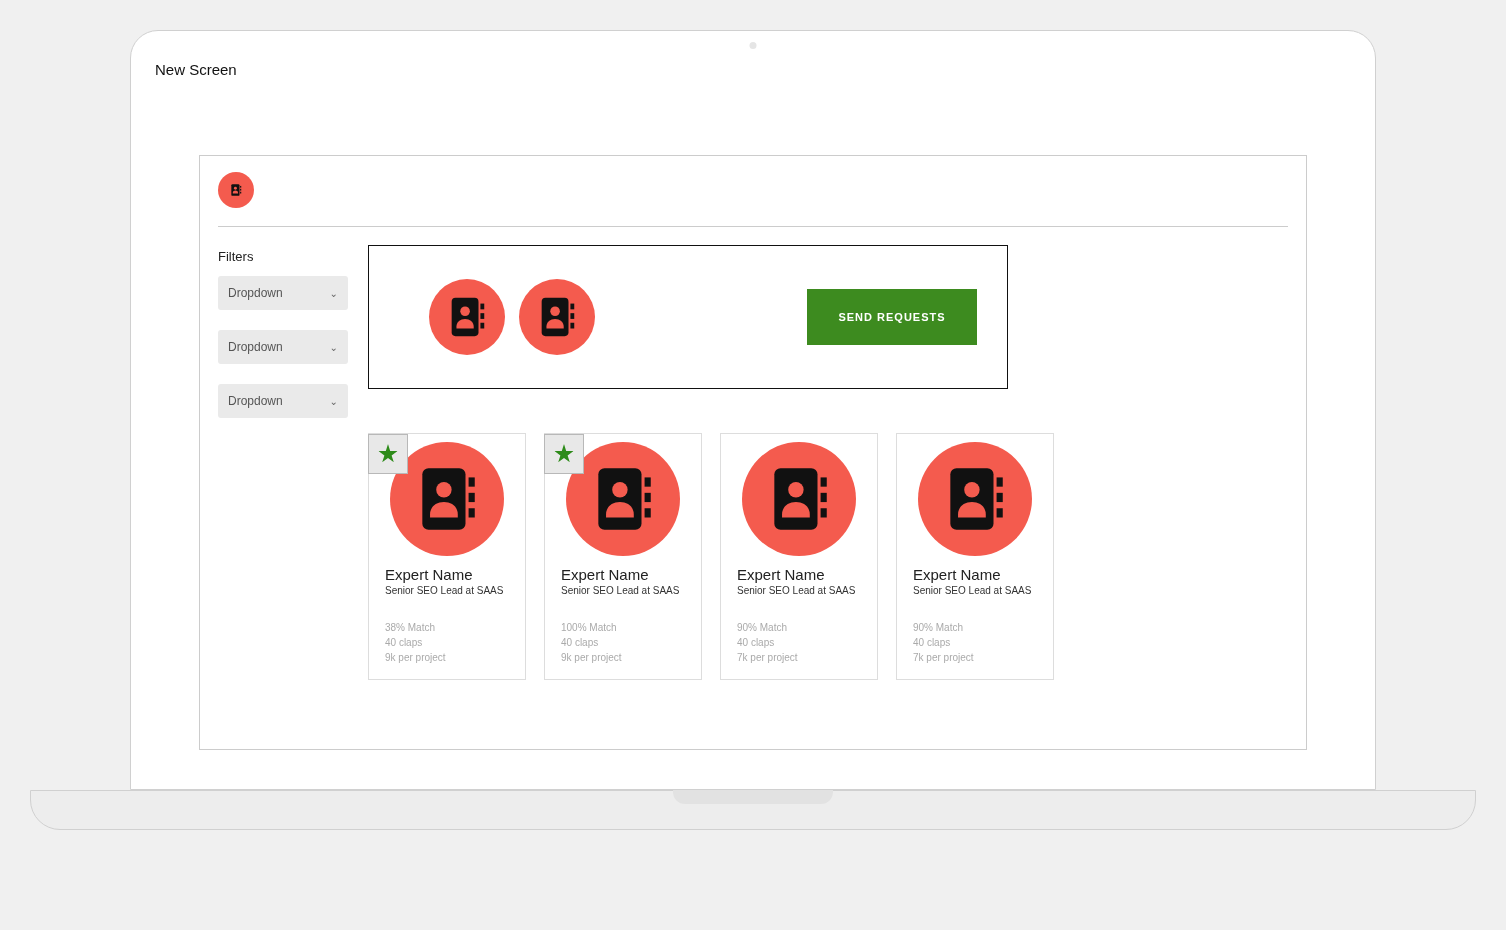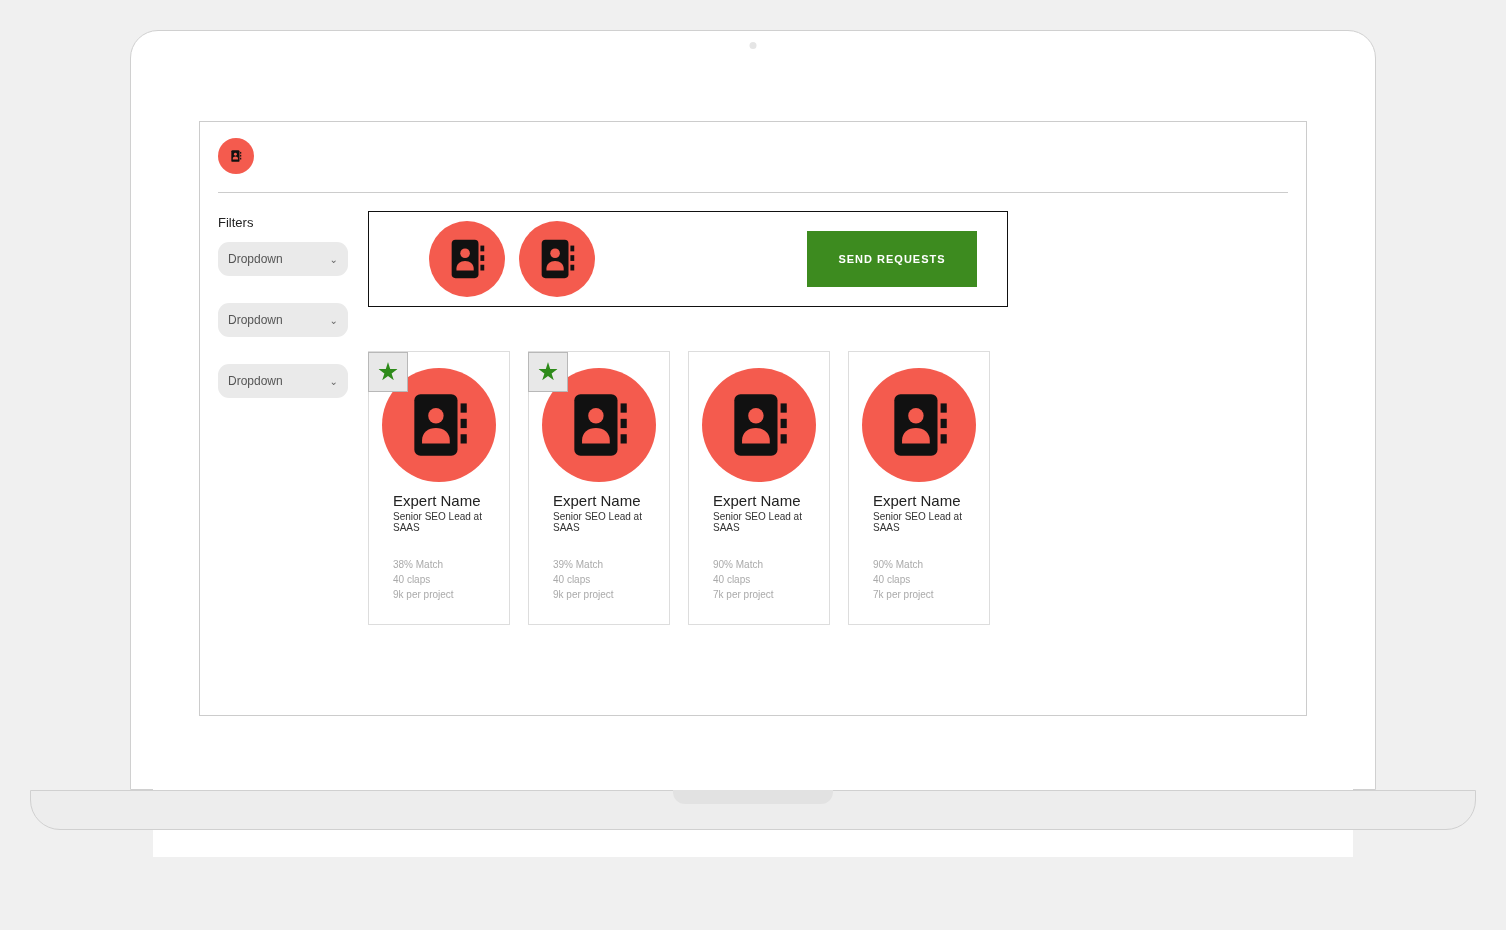--- a/index.html
+++ b/index.html
@@ -106,43 +106,43 @@
     }
     .filters-heading {
       font-size: 13px;
       color: #222;
       margin-bottom: 12px;
       margin-top: 4px;
     }
     .filter-dropdown {
       background: #eaeaea;
       border: none;
-      border-radius: 11px;
+      border-radius: 3px;
       height: 34px;
       width: 100%;
-      margin-bottom: 27px;
+      margin-bottom: 20px;
       font-size: 12px;
       color: #555;
       padding: 8px 10px;
       display: flex;
       align-items: center;
       justify-content: space-between;
       cursor: pointer;
     }
     .filter-dropdown .chev {
       font-size: 10px;
       color: #666;
     }
     .main-area {
       flex: 1;
       padding-top: 0;
     }
     .selection-bar {
       border: 1px solid #111;
-      height: 96px;
+      height: 144px;
       width: 640px;
       display: flex;
       align-items: center;
       justify-content: space-between;
       padding: 0 30px 0 60px;
       margin-bottom: 44px;
     }
     .selected-avatars {
       display: flex;
       gap: 14px;
@@ -166,22 +166,22 @@
       height: 56px;
       width: 170px;
       cursor: pointer;
     }
     .cards-row {
       display: flex;
       gap: 18px;
     }
     .expert-card {
       border: 1px solid #ddd;
-      width: 142px;
-      padding: 12px;
+      width: 158px;
+      padding: 4px;
       position: relative;
       background: #fff;
     }
     .card-avatar-wrap {
       width: 100%;
       height: 122px;
       position: relative;
       display: flex;
       align-items: center;
       justify-content: center;
@@ -236,20 +236,23 @@
     }
     .contact-book-icon { display: block; }
   </style>
 </head>
 <body>
 
 <div class="laptop-frame">
   <div class="laptop-camera"></div>
 
   <div class="browser-window">
+    <div class="browser-title-bar">
+      <span>New Screen</span>
+    </div>
 
     <div class="page-content">
       <div class="main-canvas">
 
         <div class="top-row">
           <div class="identity-badge">
             <span>
               <svg class="contact-book-icon" viewBox="0 0 24 24" fill="#111">
                 <rect x="4" y="2" width="14" height="20" rx="2"></rect>
                 <circle cx="11" cy="9" r="2.5" fill="#f45b4e"></circle>
@@ -355,21 +358,21 @@
     <rect x="19" y="5" width="2" height="3" fill="#111"></rect>
     <rect x="19" y="10" width="2" height="3" fill="#111"></rect>
     <rect x="19" y="15" width="2" height="3" fill="#111"></rect>
   </svg>
                       </span>
       </div>
     </div>
     <div class="card-body">
       <div class="expert-name">Expert Name</div>
       <div class="expert-role">Senior SEO Lead at SAAS</div>
-      <div class="meta">39% Match</div>
+      <div class="meta">100% Match</div>
       <div class="meta">40 claps</div>
       <div class="meta">9k per project</div>
     </div>
   </div>
                 <div class="expert-card">
 
     <div class="card-avatar-wrap">
       <div class="card-avatar">
         <span>
   <svg class="contact-book-icon" width="74" height="74" viewBox="0 0 24 24" fill="#111">

